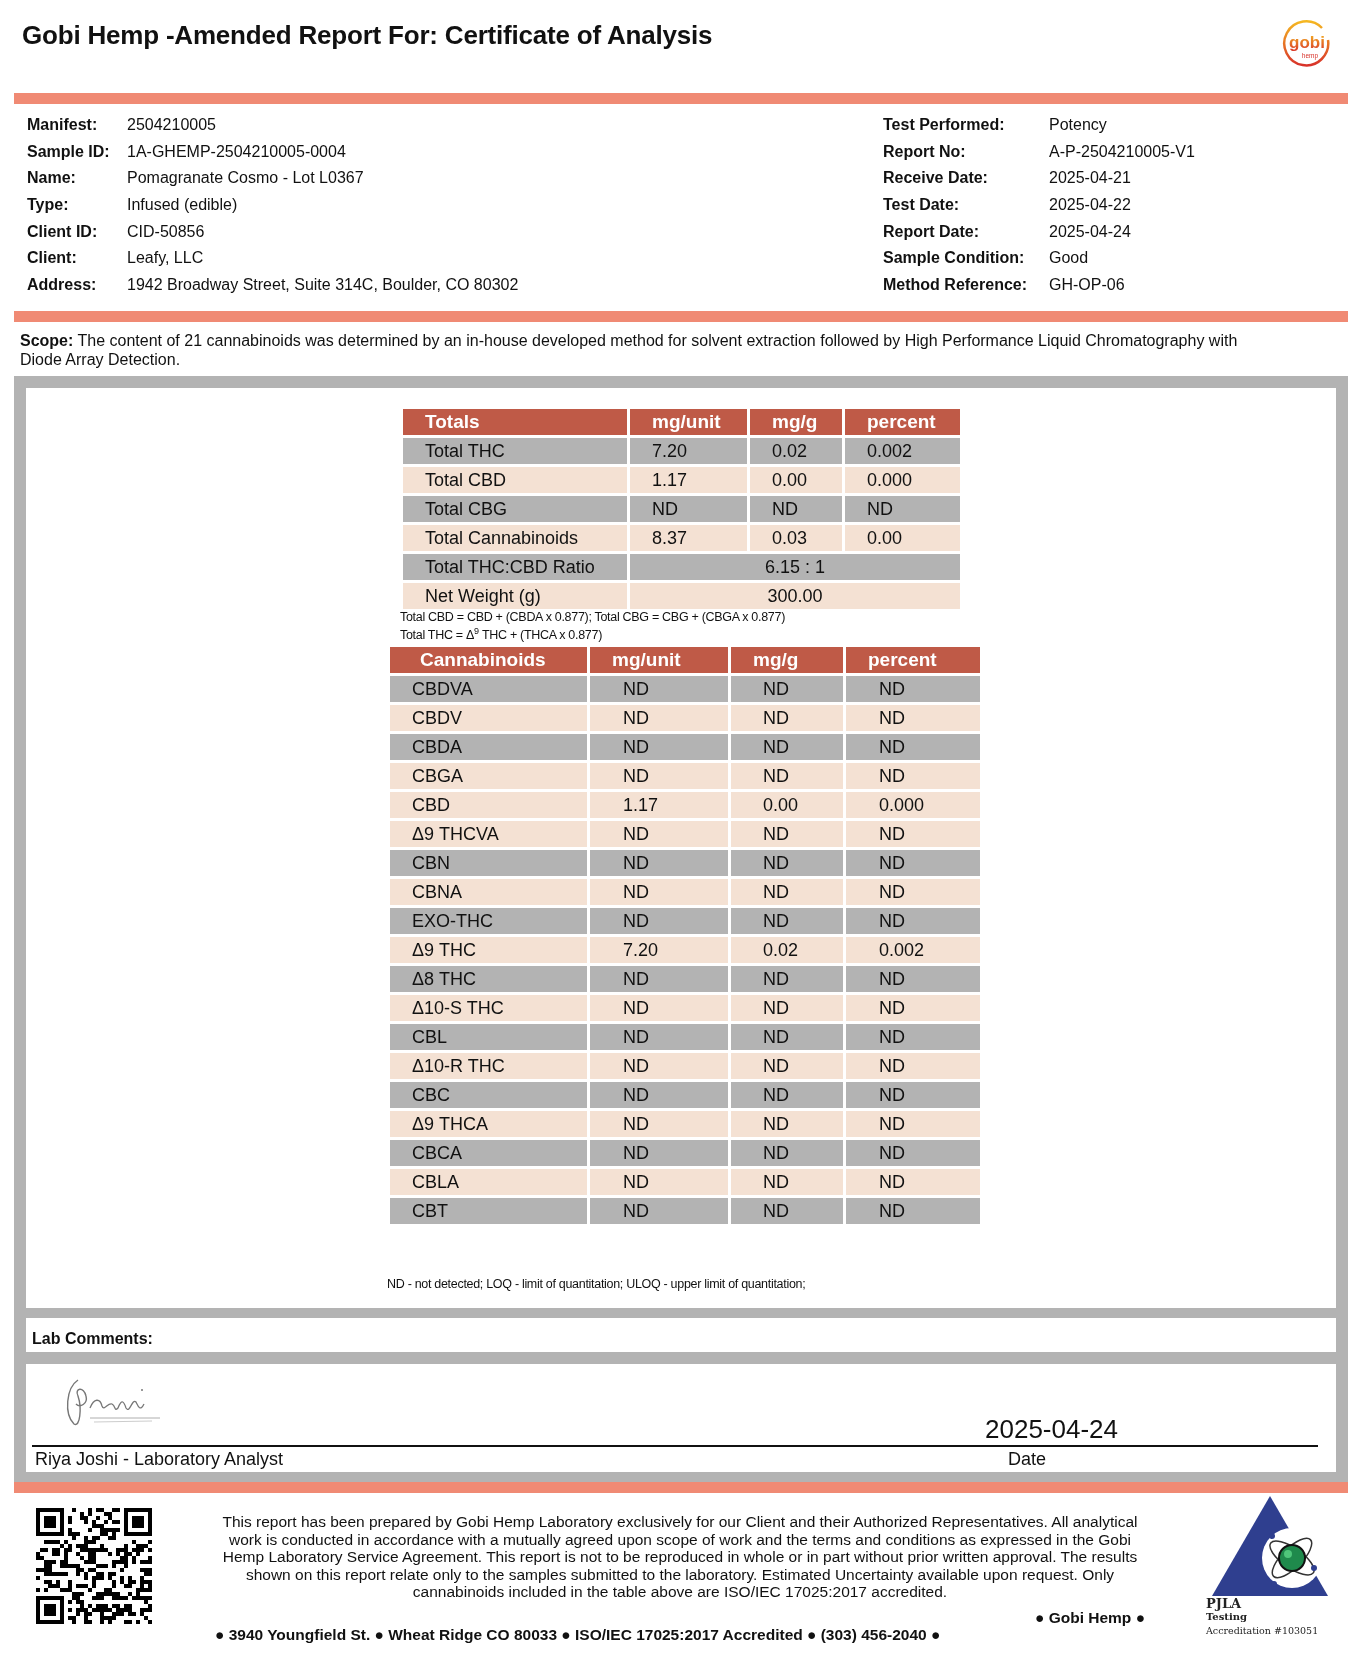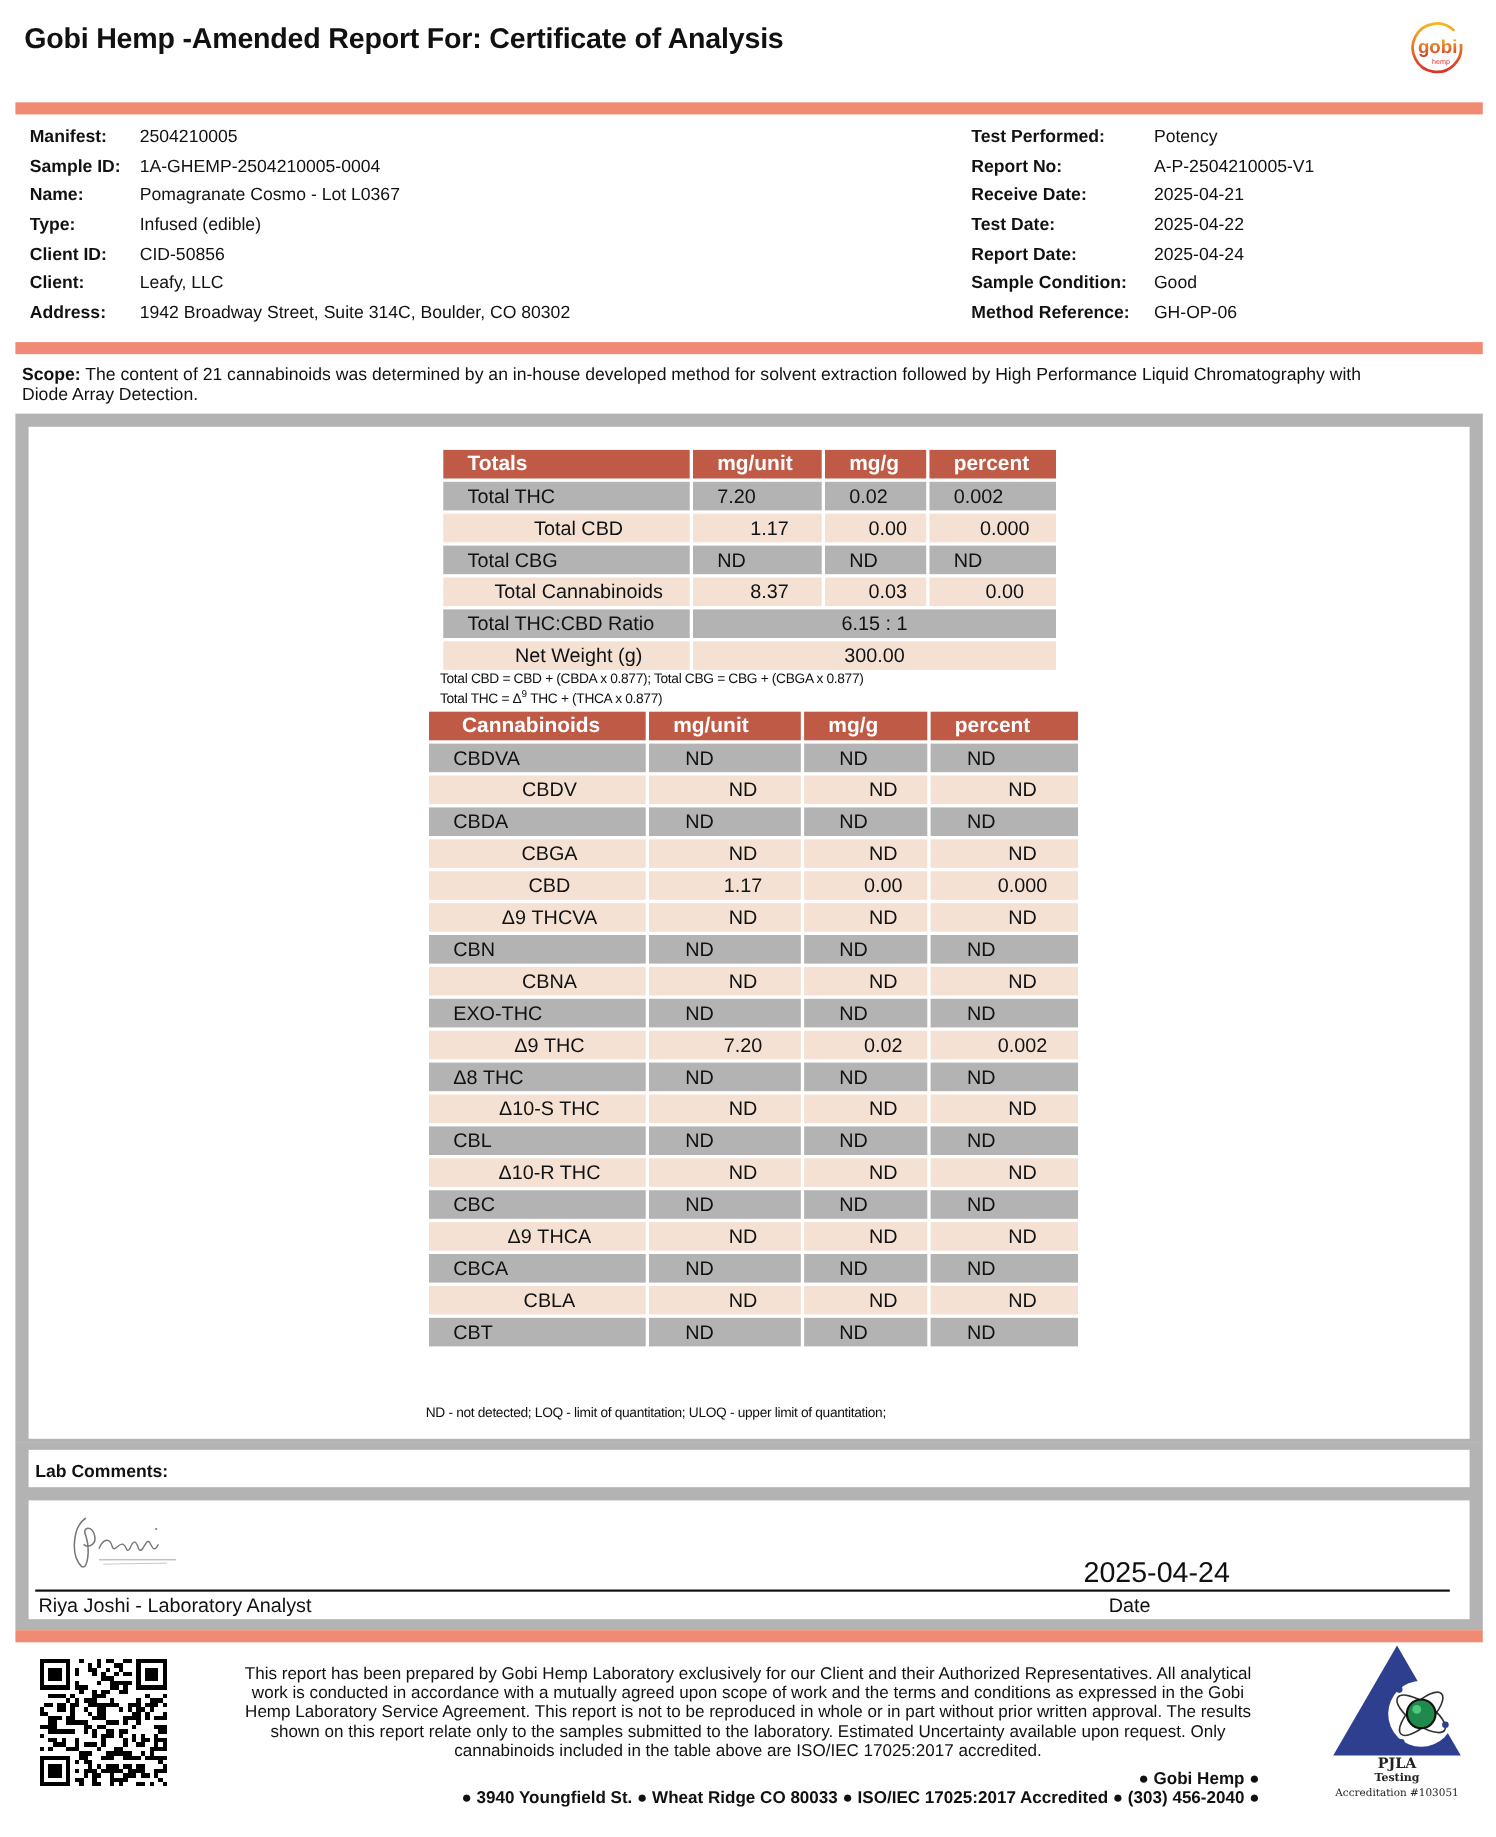--- a/index.html
+++ b/index.html
@@ -22,21 +22,21 @@
   .scope { position: absolute; left: 20px; top: 332px; width: 1230px; font-size: 16px; line-height: 18.5px; }
   .scope b { font-weight: bold; }
 
   .frame { position: absolute; background: #b3b3b3; }
   .frame-inner { position: absolute; background: #ffffff; }
 
   table.coa { position: absolute; border-collapse: separate; border-spacing: 3px 3px; font-size: 18px; }
   table.coa th { background: #bf5a47; color: #ffffff; font-weight: bold; text-align: left; height: 26px; padding: 0 0 0 22px; font-size: 19px; }
   table.coa td { height: 26px; padding: 0 0 0 22px; color: #111; }
   table.coa tr.g td { background: #b3b3b3; }
-  table.coa tr.p td { background: #f4e1d3; text-align: center; }
+  table.coa tr.p td { background: #f4e1d3; }
   table.coa td.center { text-align: center; padding: 0; }
   .totals { left: 400px; top: 406px; }
   .totals th:nth-child(1), .totals td:nth-child(1) { width: 224px; }
   .totals th:nth-child(2), .totals td:nth-child(2) { width: 117px; }
   .totals th:nth-child(3), .totals td:nth-child(3) { width: 92px; }
   .totals th:nth-child(4), .totals td:nth-child(4) { width: 115px; }
   .totals th:nth-child(n+3), .totals td:nth-child(n+3) { padding-left: 22px; }
 
   .canna { left: 387px; top: 644px; }
   .canna th { text-align: center; padding: 0; }
@@ -60,24 +60,24 @@
   .sig-img { position: absolute; left: 60px; top: 1368px; width: 110px; height: 64px; }
   .sig-date { position: absolute; left: 985px; top: 1414px; font-size: 26px; }
   .sig-line { position: absolute; left: 32px; top: 1445px; width: 1286px; height: 2px; background: #111; }
   .sig-name { position: absolute; left: 35px; top: 1449px; font-size: 18px; }
   .sig-date-label { position: absolute; left: 1008px; top: 1449px; font-size: 18px; }
 
   .qr { position: absolute; left: 36px; top: 1508px; width: 116px; height: 116px; }
 
   .disclaimer { position: absolute; left: 215px; top: 1513px; width: 930px; text-align: center; font-size: 15.5px; line-height: 17.6px; }
   .footer-brand { position: absolute; left: 215px; top: 1609px; width: 930px; text-align: right; font-size: 15.5px; font-weight: bold; }
-  .footer-address { position: absolute; left: 215px; top: 1626px; width: 930px; text-align: right; font-size: 15.5px; font-weight: bold; }
+  .footer-address { position: absolute; left: 215px; top: 1626px; width: 930px; text-align: left; font-size: 15.5px; font-weight: bold; }
 
   .pjla { position: absolute; left: 1206px; top: 1488px; width: 128px; height: 160px; }
-  .pjla-text { position: absolute; left: 1206px; width: 128px; text-align: center; font-family: "DejaVu Serif", serif; color: #222; }
+  .pjla-text { position: absolute; left: 1206px; width: 128px; text-align: left; font-family: "DejaVu Serif", serif; color: #222; }
 </style>
 </head>
 <body>
 
 <div class="title">Gobi Hemp -Amended Report For: Certificate of Analysis</div>
 <svg class="logo" viewBox="0 0 52 52">
   <defs>
     <linearGradient id="lg" x1="0" y1="0" x2="0" y2="1">
       <stop offset="0" stop-color="#f5b721"></stop>
       <stop offset="1" stop-color="#d8322a"></stop>

